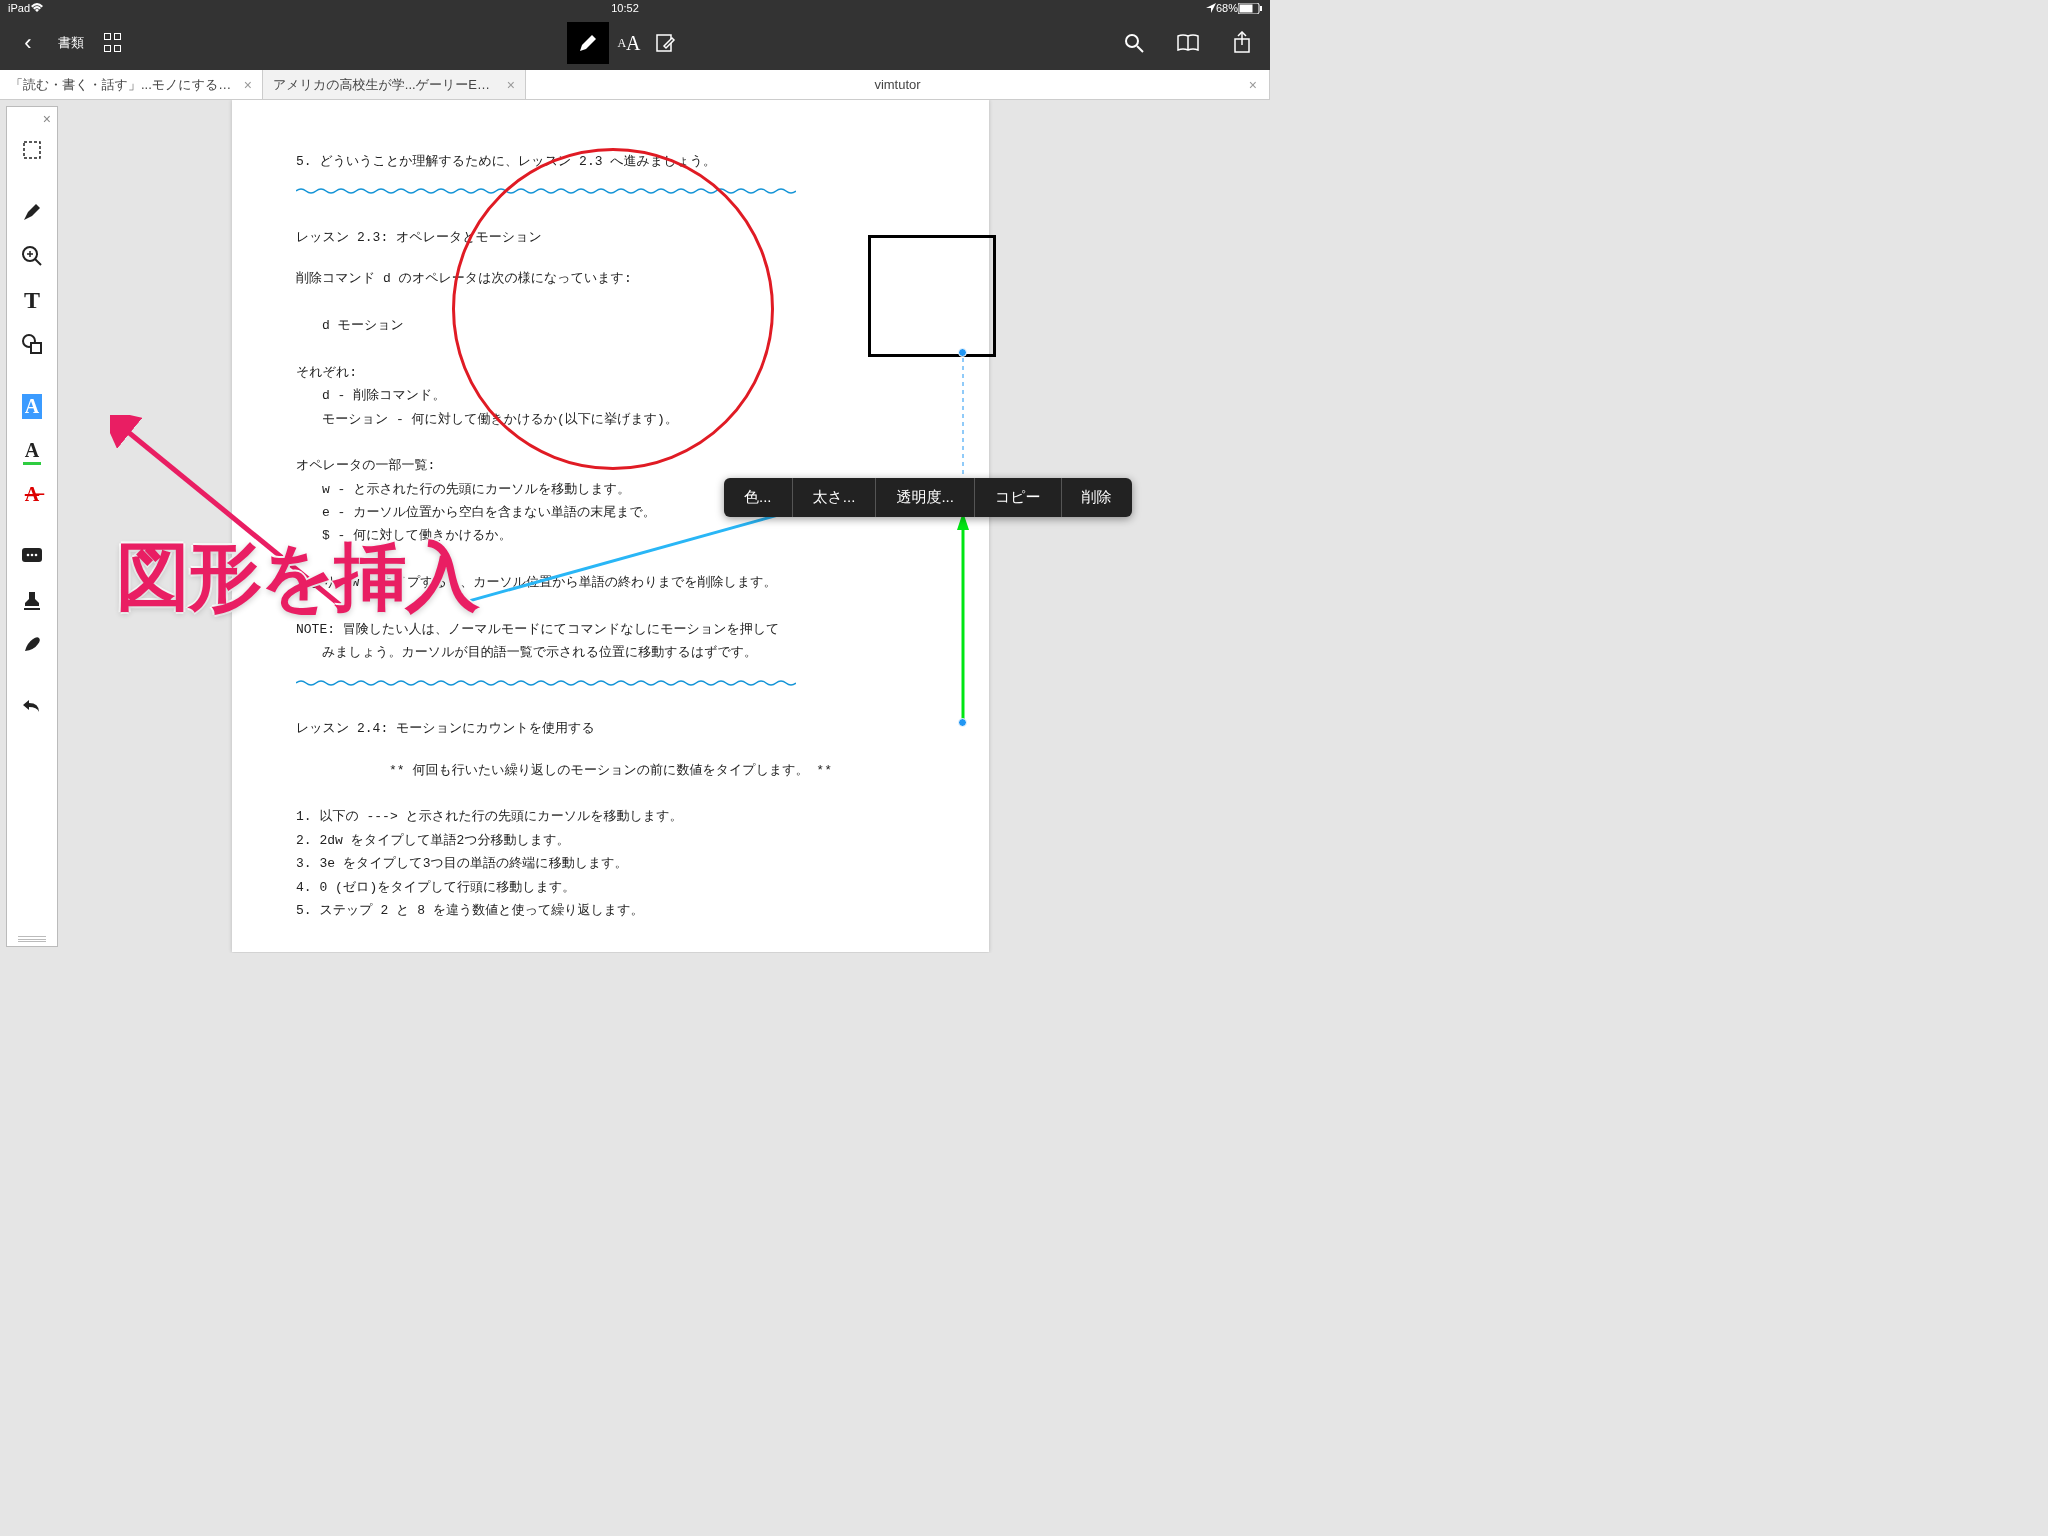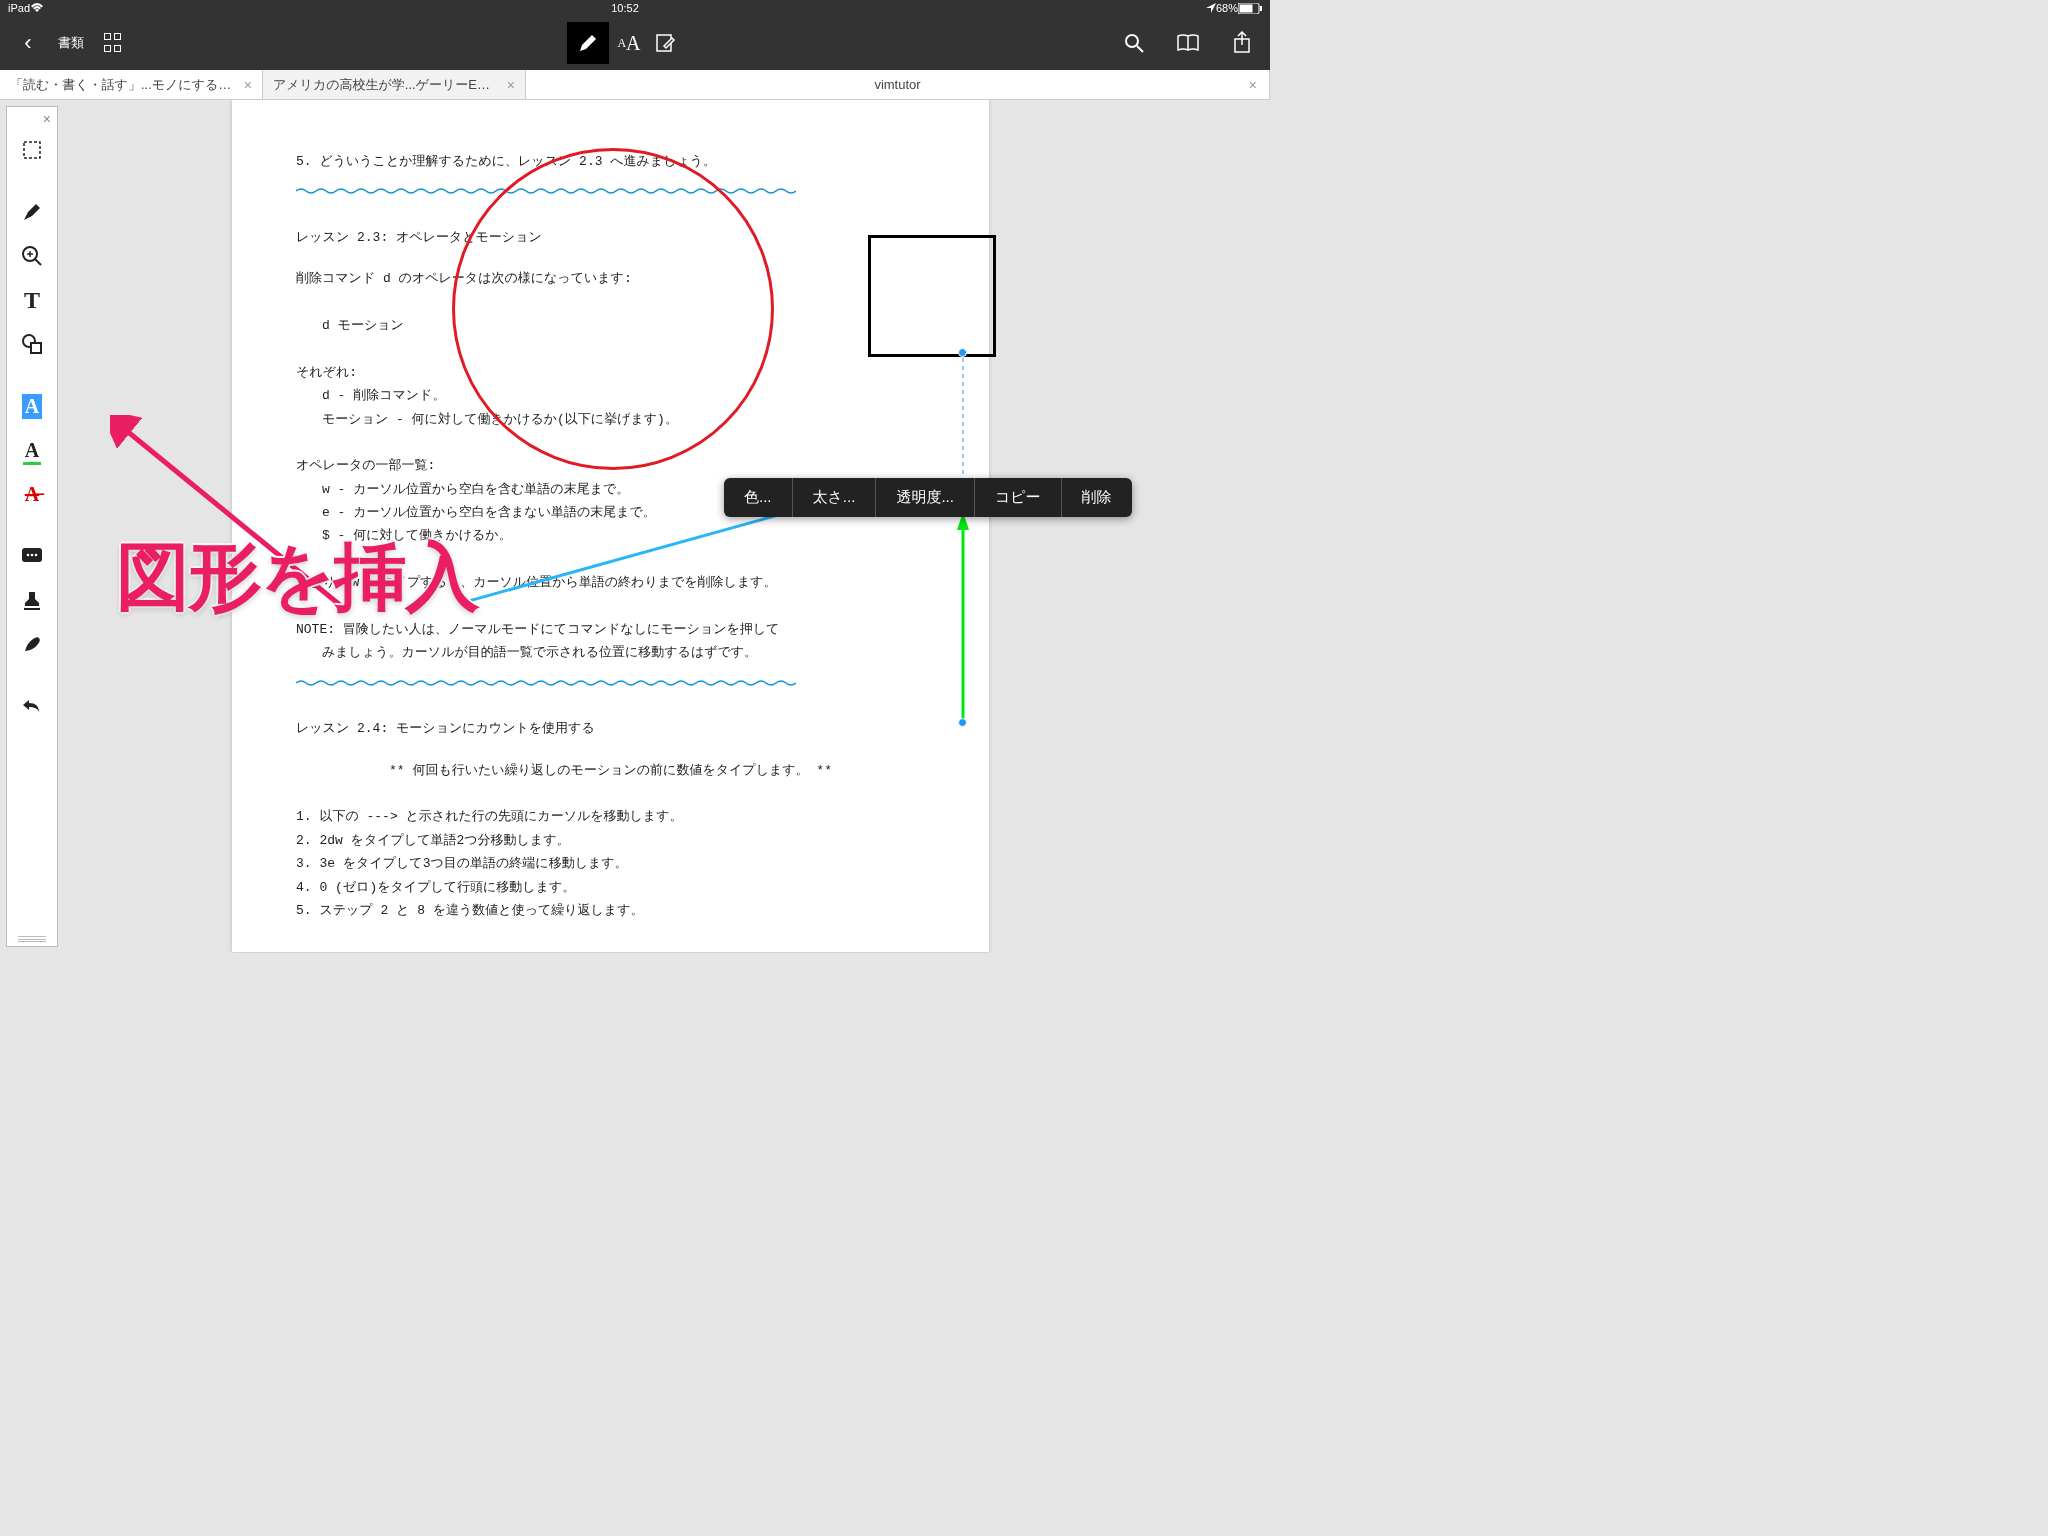--- a/index.html
+++ b/index.html
@@ -336,21 +336,21 @@
       <p class="lesson-title">レッスン 2.3: オペレータとモーション</p>
       <p>削除コマンド d のオペレータは次の様になっています:</p>
       <br>
       <p class="indent">d   モーション</p>
       <br>
       <p>それぞれ:</p>
       <p class="indent">d         - 削除コマンド。</p>
       <p class="indent">モーション - 何に対して働きかけるか(以下に挙げます)。</p>
       <br>
       <p>オペレータの一部一覧:</p>
-      <p class="indent">w - カーソル位置から空白を含む単語の末尾まで。</p>
+      <p class="indent">w - と示された行の先頭にカーソルを移動します。</p>
       <p class="indent">e - カーソル位置から空白を含まない単語の末尾まで。</p>
       <p class="indent">$ - 何に対して働きかけるか。</p>
       <br>
       <p>つまり dw とタイプすると、カーソル位置から単語の終わりまでを削除します。</p>
       <br>
       <p>NOTE: 冒険したい人は、ノーマルモードにてコマンドなしにモーションを押して</p>
       <p class="indent">みましょう。カーソルが目的語一覧で示される位置に移動するはずです。</p>
       <svg class="wave-divider" width="500" height="8" viewBox="0 0 500 8">
           <path class="wave-path" d="M0 4 Q5 0 10 4 T20 4 T30 4 T40 4 T50 4 T60 4 T70 4 T80 4 T90 4 T100 4 T110 4 T120 4 T130 4 T140 4 T150 4 T160 4 T170 4 T180 4 T190 4 T200 4 T210 4 T220 4 T230 4 T240 4 T250 4 T260 4 T270 4 T280 4 T290 4 T300 4 T310 4 T320 4 T330 4 T340 4 T350 4 T360 4 T370 4 T380 4 T390 4 T400 4 T410 4 T420 4 T430 4 T440 4 T450 4 T460 4 T470 4 T480 4 T490 4 T500 4"></path>
         </svg>

